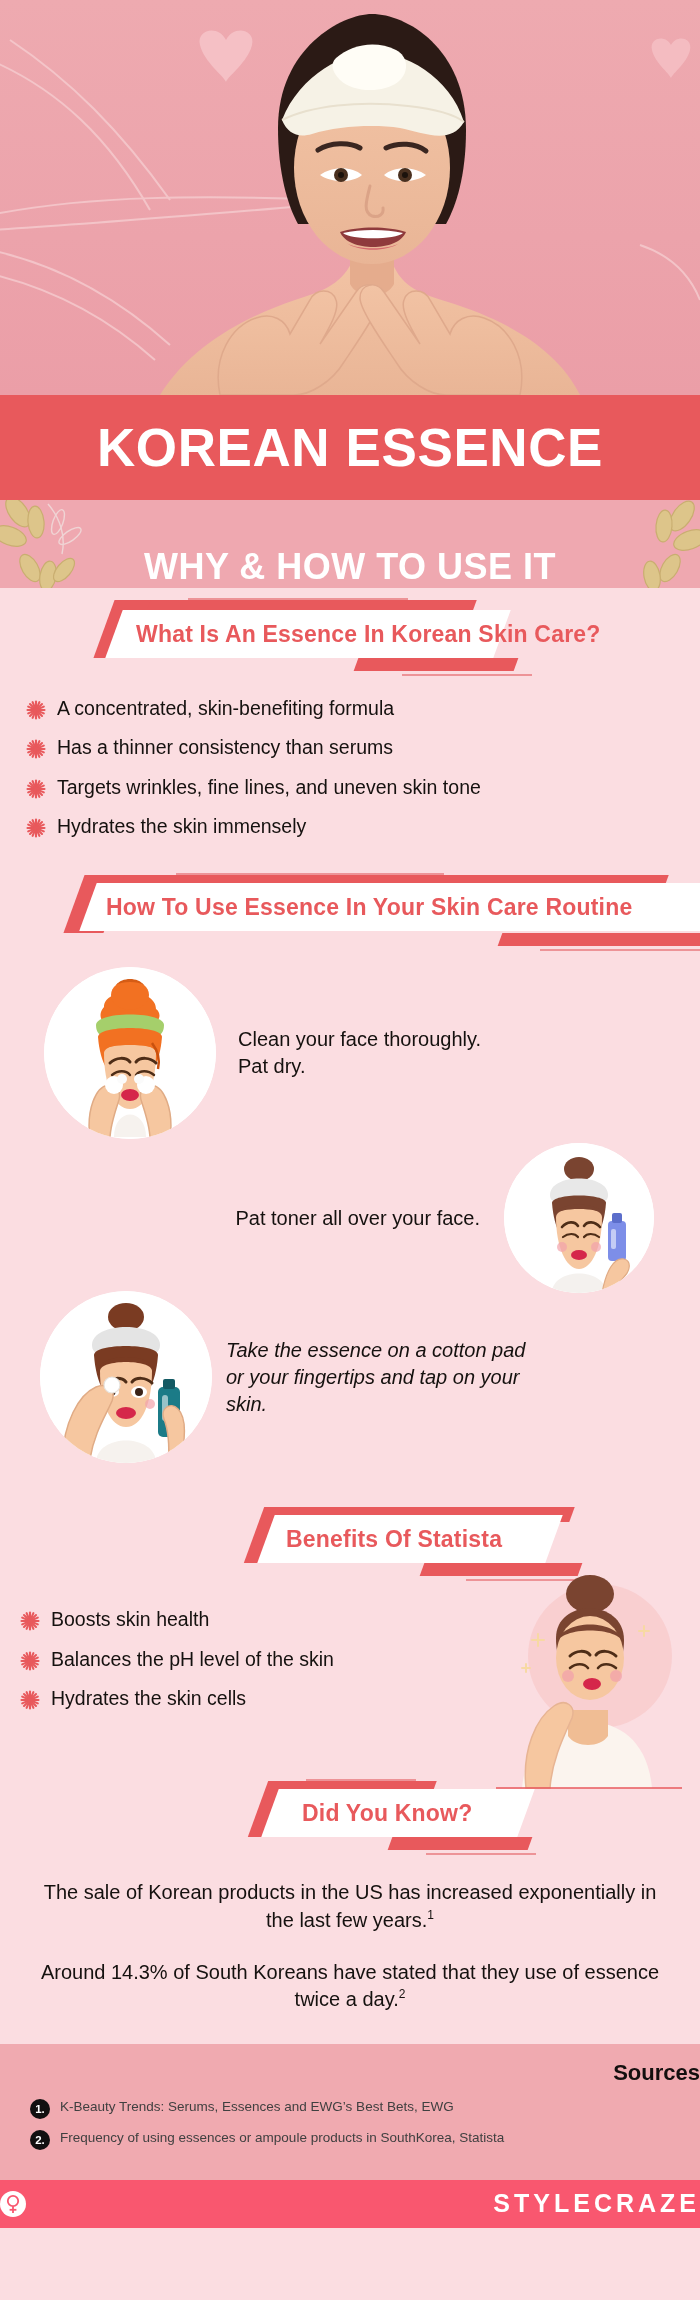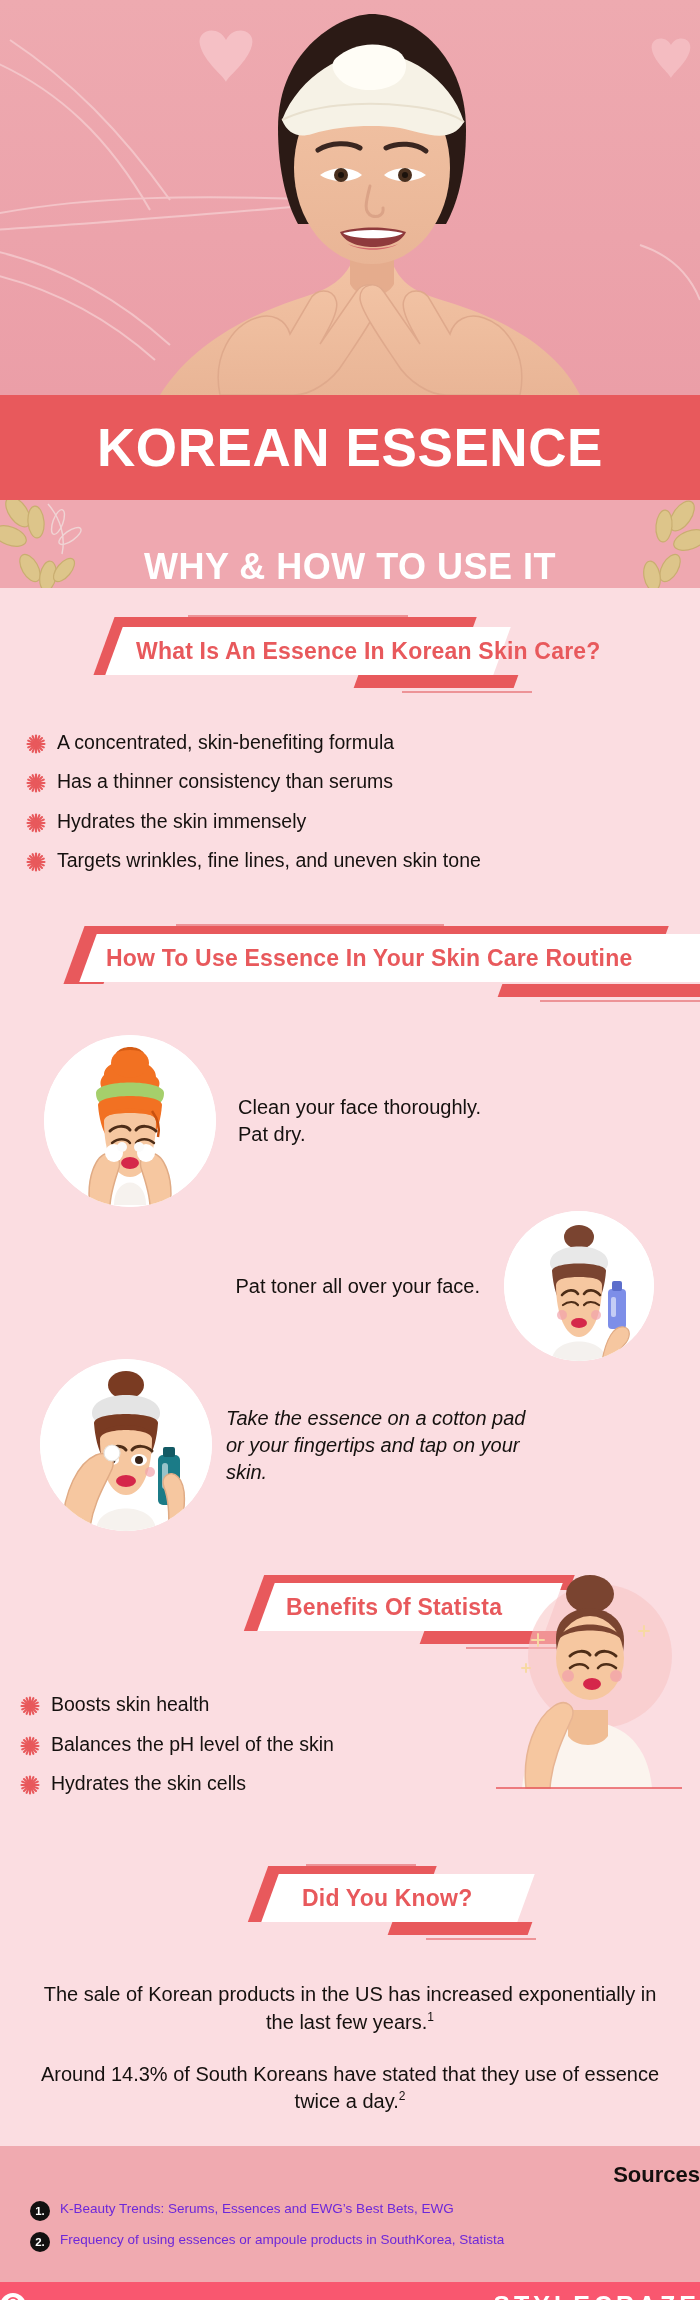--- a/index.html
+++ b/index.html
@@ -34,21 +34,21 @@
     position:relative; width:700px; height:88px; background:#efa8b0;
     display:flex; align-items:flex-end; justify-content:center; overflow:hidden;
   }
   .subtitle-band h2 {
     color:#ffffff; font-size:36px; font-weight:700; letter-spacing:.5px;
     text-align:center; white-space:nowrap; z-index:2;
   }
   .leaf-orn { position:absolute; z-index:1; }
 
   
-  .sec-wrap { position:relative; width:560px; height:92px; margin:17px auto; }
+  .sec-wrap { position:relative; width:560px; height:92px; margin:0 auto; }
   .sec-plate {
     position:absolute; top:22px; height:48px; background:#ffffff;
     transform:skewX(-20deg);
   }
   .sec-accent-top {
     position:absolute; height:15px; background:#e8595c; transform:skewX(-20deg);
   }
   .sec-accent-bot {
     position:absolute; height:13px; background:#e8595c; transform:skewX(-20deg);
   }
@@ -85,21 +85,21 @@
 
   
   .sources { background:#f0aab0; width:700px; padding:16px 0 20px 0; }
   .sources h3 { text-align:right; font-size:22px; font-weight:800; color:#140f0e; margin-bottom:12px; }
   .src-row { display:flex; align-items:flex-start; gap:10px; padding:0 30px; margin-bottom:10px; }
   .src-num {
     flex:0 0 auto; width:20px; height:20px; border-radius:50%; background:#121010;
     color:#fff; font-size:11.5px; font-weight:800; display:flex; align-items:center;
     justify-content:center; margin-top:1px;
   }
-  .src-text { font-size:13.5px; color:#6d28d9; line-height:1.35; }
+  .src-text { font-size:13.5px; color:#404040; line-height:1.35; }
 
   
   .footer {
     width:700px; height:48px; background:#f9576f; display:flex;
     align-items:center; justify-content:space-between; gap:9px;
   }
   .footer-mark { width:26px; height:26px; }
   .footer-name {
     color:#ffffff; font-size:25px; font-weight:700; letter-spacing:4px;
   }
@@ -246,36 +246,36 @@
           <line x1="10" y1="1.5" x2="10" y2="18.5"></line>
             <line x1="1.5" y1="10" x2="18.5" y2="10"></line>
           <line x1="4" y1="4" x2="16" y2="16"></line>
             <line x1="16" y1="4" x2="4" y2="16"></line>
           <line x1="6.6" y1="2.2" x2="13.4" y2="17.8"></line>
             <line x1="13.4" y1="2.2" x2="6.6" y2="17.8"></line>
           <line x1="2.2" y1="6.6" x2="17.8" y2="13.4"></line>
             <line x1="2.2" y1="13.4" x2="17.8" y2="6.6"></line>
         </g>
       </svg>
+      <div class="bullet-text">Targets wrinkles, fine lines, and uneven skin tone</div>
+    </div>
+    <div class="bullet">
+      <svg class="bullet-icon" viewBox="0 0 20 20">
+        <g stroke="#e8595c" stroke-width="2.1" stroke-linecap="round">
+          <line x1="10" y1="1.5" x2="10" y2="18.5"></line>
+            <line x1="1.5" y1="10" x2="18.5" y2="10"></line>
+          <line x1="4" y1="4" x2="16" y2="16"></line>
+            <line x1="16" y1="4" x2="4" y2="16"></line>
+          <line x1="6.6" y1="2.2" x2="13.4" y2="17.8"></line>
+            <line x1="13.4" y1="2.2" x2="6.6" y2="17.8"></line>
+          <line x1="2.2" y1="6.6" x2="17.8" y2="13.4"></line>
+            <line x1="2.2" y1="13.4" x2="17.8" y2="6.6"></line>
+        </g>
+      </svg>
       <div class="bullet-text">Hydrates the skin immensely</div>
-    </div>
-    <div class="bullet">
-      <svg class="bullet-icon" viewBox="0 0 20 20">
-        <g stroke="#e8595c" stroke-width="2.1" stroke-linecap="round">
-          <line x1="10" y1="1.5" x2="10" y2="18.5"></line>
-            <line x1="1.5" y1="10" x2="18.5" y2="10"></line>
-          <line x1="4" y1="4" x2="16" y2="16"></line>
-            <line x1="16" y1="4" x2="4" y2="16"></line>
-          <line x1="6.6" y1="2.2" x2="13.4" y2="17.8"></line>
-            <line x1="13.4" y1="2.2" x2="6.6" y2="17.8"></line>
-          <line x1="2.2" y1="6.6" x2="17.8" y2="13.4"></line>
-            <line x1="2.2" y1="13.4" x2="17.8" y2="6.6"></line>
-        </g>
-      </svg>
-      <div class="bullet-text">Targets wrinkles, fine lines, and uneven skin tone</div>
     </div>
   </div>
 
   <div class="sec-wrap">
     <div class="sec-line" style="left:106px; top:12px; width:268px;"></div>
     <div class="sec-accent-top" style="left:36px; top:14px; width:560px;"></div>
     <div class="sec-tab" style="left:4px; top:14px; width:40px; height:58px;"></div>
     <div class="sec-plate" style="left:18px; width:672px;"></div>
     <div class="sec-accent-bot" style="left:430px; top:72px; width:250px;"></div>
     <div class="sec-line" style="left:470px; top:88px; width:180px;"></div>

